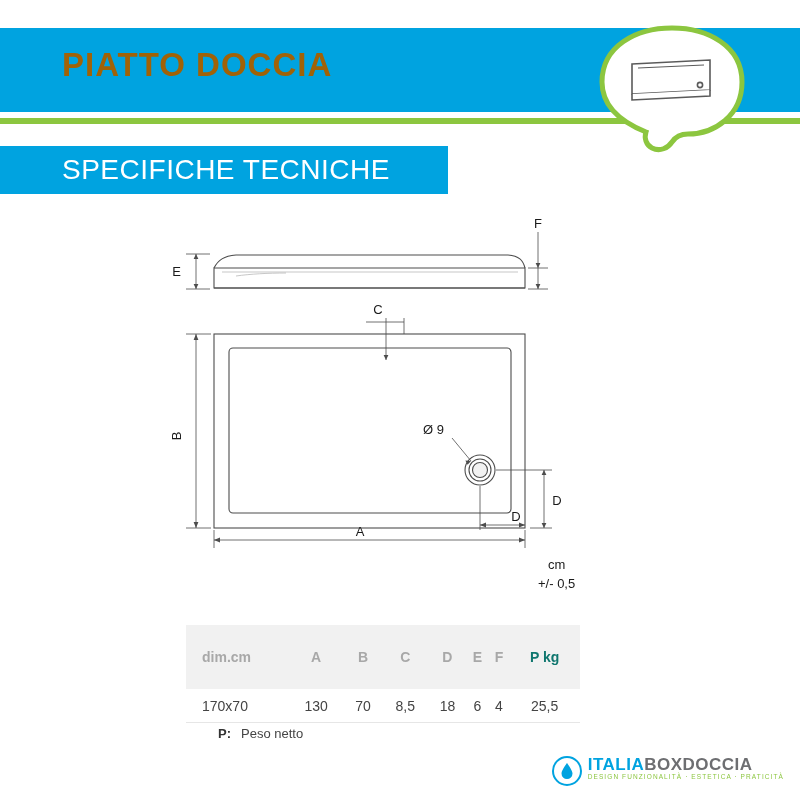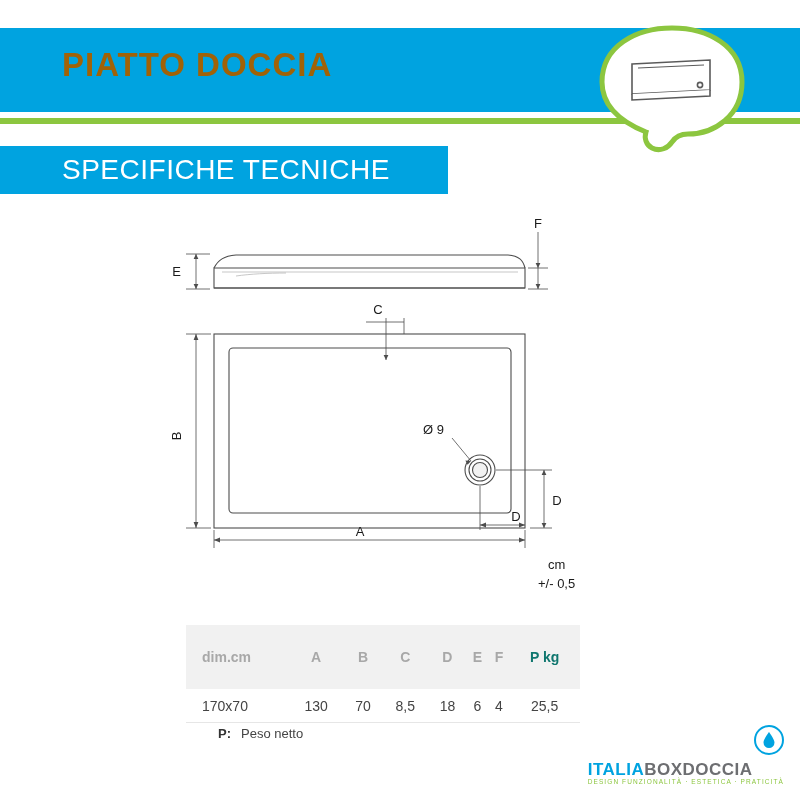--- a/index.html
+++ b/index.html
@@ -128,23 +128,22 @@
   .table-note span.note-text {
     margin-left: 10px;
   }
 
   
   .footer-logo {
     position: absolute;
     right: 16px;
     bottom: 14px;
     display: flex;
-    align-items: flex-end;
+    align-items: flex-start;
     gap: 6px;
-    flex-direction: column;
   }
   .logo-mark {
     width: 26px;
     height: 26px;
     border: 2px solid #00a3e0;
     border-radius: 50%;
     position: relative;
   }
   .logo-words {
     line-height: 1.05;

